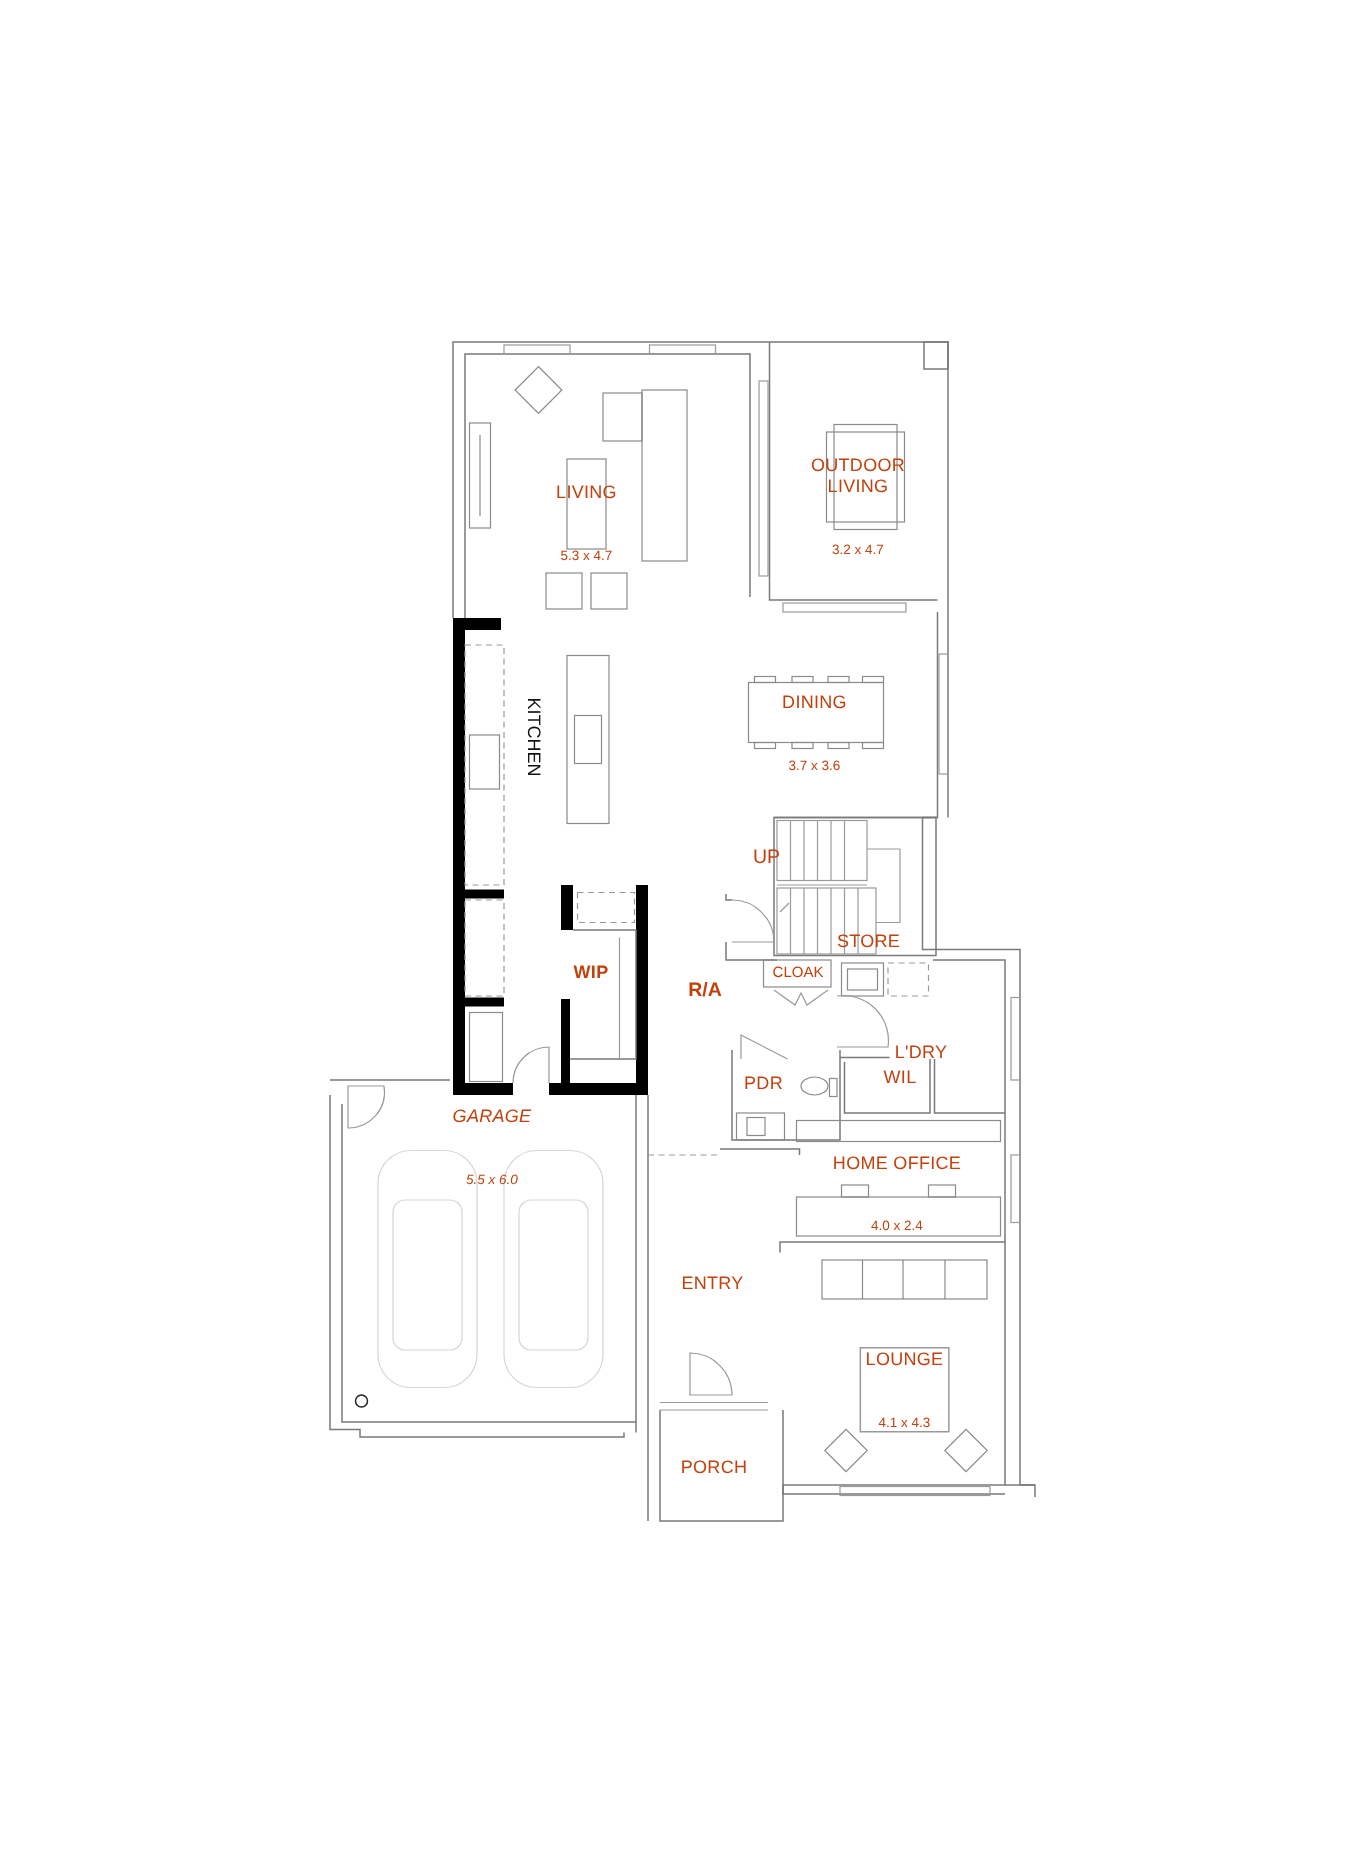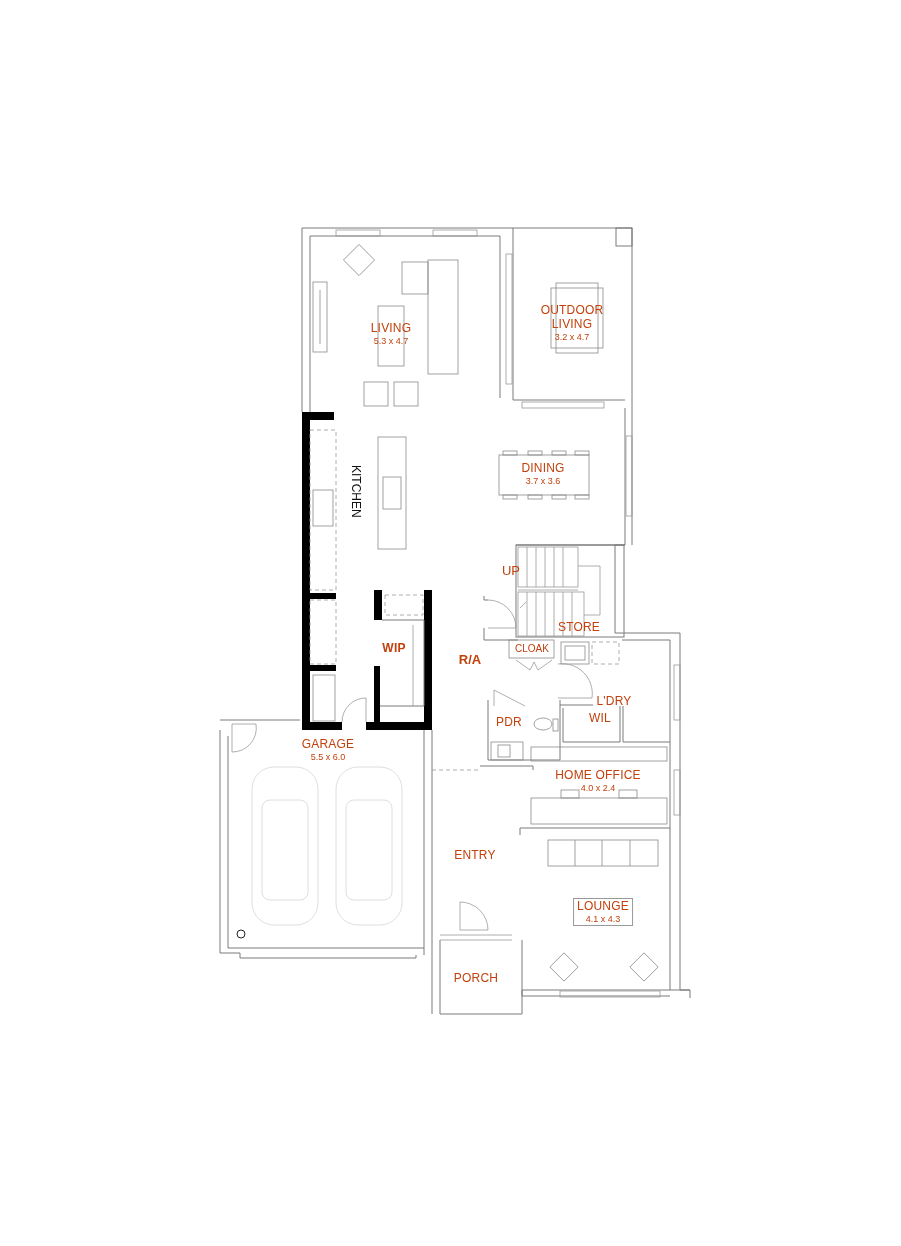--- a/index.html
+++ b/index.html
@@ -6,21 +6,21 @@
   body { width: 901px; height: 1246px; position: relative; overflow: hidden; font-family: "Liberation Sans", sans-serif; }
   svg#plan { position: absolute; left: 0; top: 0; }
   .w { fill: none; stroke: #7a7a7a; stroke-width: 1; }
   .wt { fill: none; stroke: #9a9a9a; stroke-width: 0.8; }
   .f { fill: none; stroke: #8a8a8a; stroke-width: 0.8; }
   .fd { fill: none; stroke: #999; stroke-width: 0.8; stroke-dasharray: 4 3; }
   .car { fill: none; stroke: #d6d6d6; stroke-width: 0.8; }
   .blk { fill: #000; }
   .lbl { position: absolute; color: #c2410c; font-family: "Liberation Sans", sans-serif; white-space: nowrap; text-align: center; transform: translateX(-50%); }
   .lbl .nm { font-size: 12px; letter-spacing: 0.2px; display: block; line-height: 14px; }
-  .lbl .dim { font-size: 9px; display: block; line-height: 12px; }
+  .lbl .dim { font-size: 9px; display: block; line-height: 12px; margin-top: 29px; }
   .small { font-size: 13px; }
   .vert { position: absolute; writing-mode: vertical-rl; font-size: 12px; color: #111; }
 </style>
 </head>
 <body>
 
 <svg id="plan" width="901" height="1246" viewBox="0 0 901 1246">
 
   <g>
 
@@ -206,21 +206,21 @@
 <div class="lbl" style="left:532px; top:643px; font-size:10px;">CLOAK</div>
 <div class="lbl" style="left:614px; top:678px;margin-top:16px;">
   <span class="nm">L'DRY</span>
 </div>
 <div class="lbl" style="left:509px; top:715px;">
   <span class="nm">PDR</span>
 </div>
 <div class="lbl" style="left:600px; top:711px;">
   <span class="nm">WIL</span>
 </div>
-<div class="lbl" style="left:328px; top:737px;">
+<div class="lbl" style="left:328px; top:737px;font-style:italic;">
   <span class="nm">GARAGE</span>
   <span class="dim">5.5 x 6.0</span>
 </div>
 <div class="lbl" style="left:598px; top:768px;">
   <span class="nm">HOME OFFICE</span>
   <span class="dim">4.0 x 2.4</span>
 </div>
 <div class="lbl" style="left:475px; top:848px;">
   <span class="nm">ENTRY</span>
 </div>

